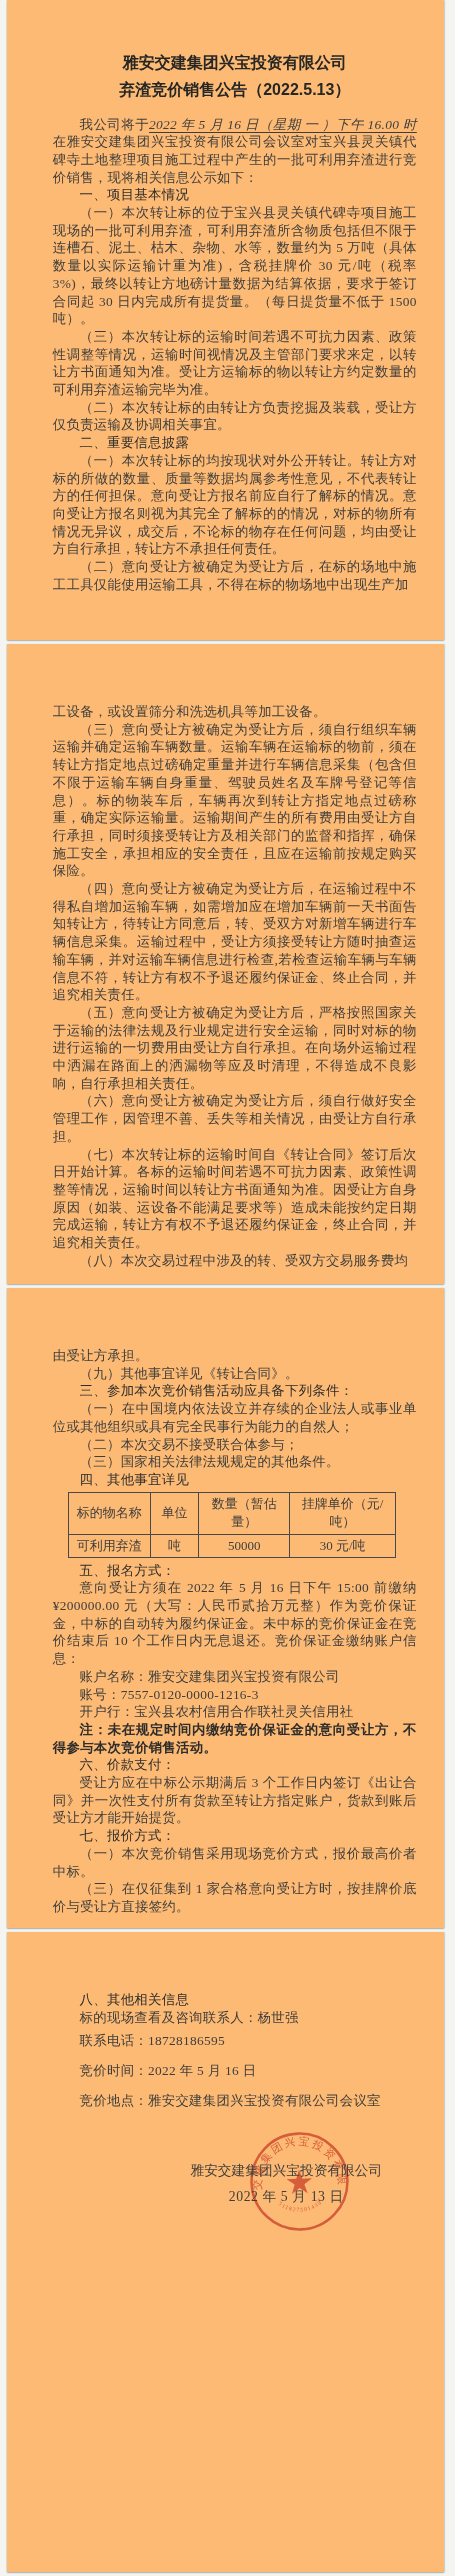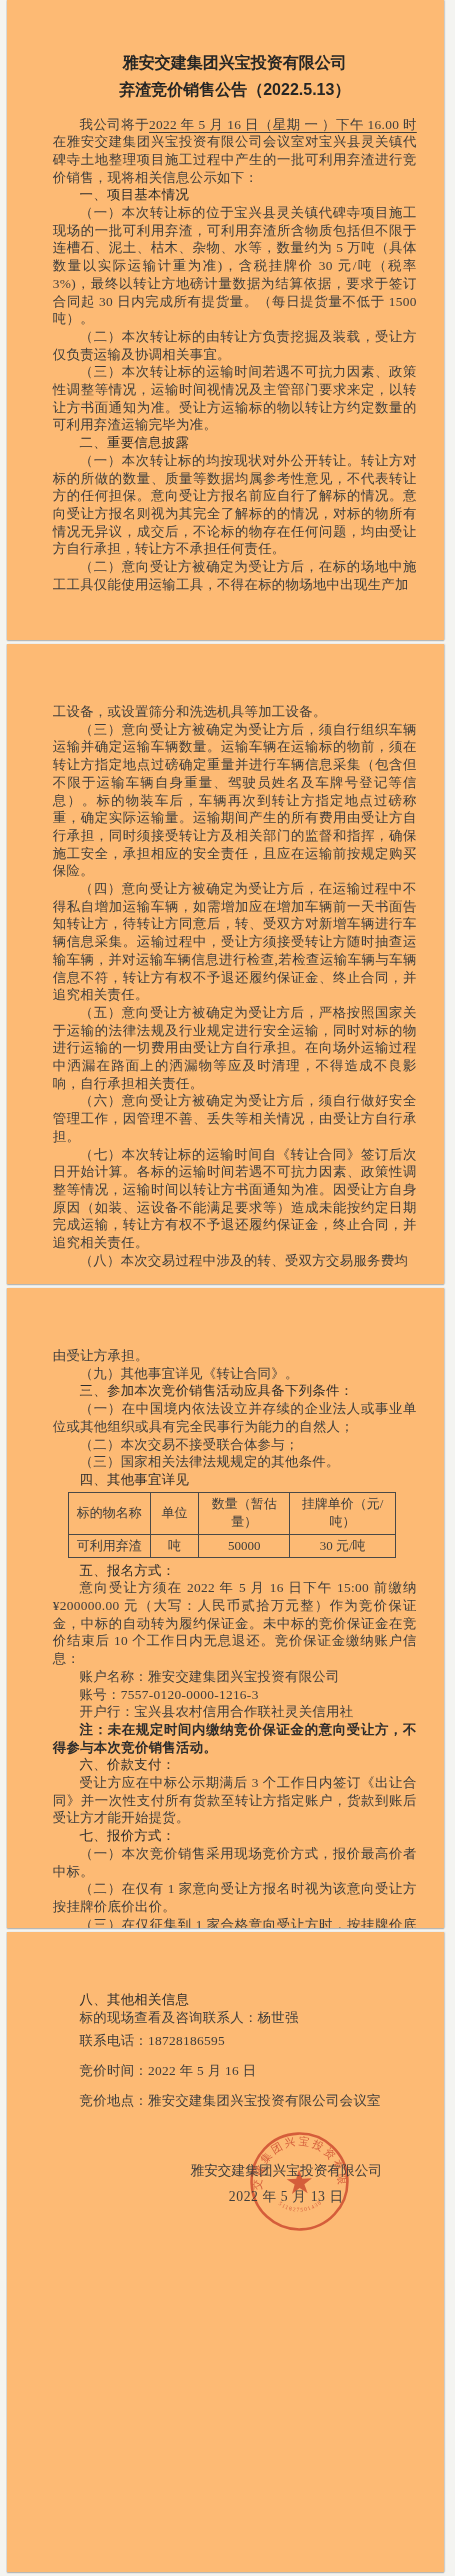--- a/index.html
+++ b/index.html
@@ -48,20 +48,21 @@
     font-weight: normal;
     color: #2e2d2c;
     text-indent: 2em;
   }
   .bold { font-weight: bold; color: #2e2d2c; }
 
   .u-date {
     text-decoration: underline;
     text-underline-offset: 2.8px;
     text-decoration-thickness: 0.9px;
+    font-style: italic;
   }
 
   table.lots {
     border-collapse: collapse;
     margin: 3.4px 0 3.4px 15px;
     width: 328px;
     table-layout: fixed;
   }
   table.lots th, table.lots td {
     border: 1.1px solid #4a4947;
@@ -107,22 +108,22 @@
 <div class="page first">
   <div class="doc-title">
     <div>雅安交建集团兴宝投资有限公司</div>
     <div>弃渣竞价销售公告（2022.5.13）</div>
   </div>
 
   <p class="p"><span>我公司将于</span><span class="u-date">2022 年 5 月 16 日（星期 一 ）下午 16.00 时</span><span>在雅安交建集团兴宝投资有限公司会议室对宝兴县灵关镇代碑寺土地整理项目施工过程中产生的一批可利用弃渣进行竞价销售，现将相关信息公示如下：</span></p>
 
   <p class="h">一、项目基本情况</p>
   <p class="p">（一）本次转让标的位于宝兴县灵关镇代碑寺项目施工现场的一批可利用弃渣，可利用弃渣所含物质包括但不限于连槽石、泥土、枯木、杂物、水等，数量约为 5 万吨（具体数量以实际运输计重为准)，含税挂牌价 30 元/吨（税率 3%)，最终以转让方地磅计量数据为结算依据，要求于签订合同起 30 日内完成所有提货量。（每日提货量不低于 1500 吨）。</p>
+  <p class="p">（三）本次转让标的运输时间若遇不可抗力因素、政策性调整等情况，运输时间视情况及主管部门要求来定，以转让方书面通知为准。受让方运输标的物以转让方约定数量的可利用弃渣运输完毕为准。</p>
   <p class="p">（二）本次转让标的由转让方负责挖掘及装载，受让方仅负责运输及协调相关事宜。</p>
-  <p class="p">（三）本次转让标的运输时间若遇不可抗力因素、政策性调整等情况，运输时间视情况及主管部门要求来定，以转让方书面通知为准。受让方运输标的物以转让方约定数量的可利用弃渣运输完毕为准。</p>
 
   <p class="h">二、重要信息披露</p>
   <p class="p">（一）本次转让标的均按现状对外公开转让。转让方对标的所做的数量、质量等数据均属参考性意见，不代表转让方的任何担保。意向受让方报名前应自行了解标的情况。意向受让方报名则视为其完全了解标的的情况，对标的物所有情况无异议，成交后，不论标的物存在任何问题，均由受让方自行承担，转让方不承担任何责任。</p>
   <p class="p">（二）意向受让方被确定为受让方后，在标的场地中施工工具仅能使用运输工具，不得在标的物场地中出现生产加</p>
 </div>
 
 <div class="page">
   <p class="cont">工设备，或设置筛分和洗选机具等加工设备。</p>
   <p class="p">（三）意向受让方被确定为受让方后，须自行组织车辆运输并确定运输车辆数量。运输车辆在运输标的物前，须在转让方指定地点过磅确定重量并进行车辆信息采集（包含但不限于运输车辆自身重量、驾驶员姓名及车牌号登记等信息）。标的物装车后，车辆再次到转让方指定地点过磅称重，确定实际运输量。运输期间产生的所有费用由受让方自行承担，同时须接受转让方及相关部门的监督和指挥，确保施工安全，承担相应的安全责任，且应在运输前按规定购买保险。</p>
   <p class="p">（四）意向受让方被确定为受让方后，在运输过程中不得私自增加运输车辆，如需增加应在增加车辆前一天书面告知转让方，待转让方同意后，转、受双方对新增车辆进行车辆信息采集。运输过程中，受让方须接受转让方随时抽查运输车辆，并对运输车辆信息进行检查,若检查运输车辆与车辆信息不符，转让方有权不予退还履约保证金、终止合同，并追究相关责任。</p>
@@ -164,21 +165,20 @@
   <p class="p">账户名称：雅安交建集团兴宝投资有限公司</p>
   <p class="p">账号：7557-0120-0000-1216-3</p>
   <p class="p">开户行：宝兴县农村信用合作联社灵关信用社</p>
   <p class="p bold">注：未在规定时间内缴纳竞价保证金的意向受让方，不得参与本次竞价销售活动。</p>
 
   <p class="h">六、价款支付：</p>
   <p class="p">受让方应在中标公示期满后 3 个工作日内签订《出让合同》并一次性支付所有货款至转让方指定账户，货款到账后受让方才能开始提货。</p>
 
   <p class="h">七、报价方式：</p>
   <p class="p">（一）本次竞价销售采用现场竞价方式，报价最高价者中标。</p>
-  <p class="p">（二）在仅有 1 家意向受让方报名时视为该意向受让方按挂牌价底价出价。</p>
   <p class="p">（三）在仅征集到 1 家合格意向受让方时，按挂牌价底价与受让方直接签约。</p>
 </div>
 
 <div class="page">
   <p class="h">八、其他相关信息</p>
   <p class="p info-line">标的现场查看及咨询联系人：杨世强</p>
   <p class="p info-line">联系电话：18728186595</p>
   <p class="p info-line info-gap">竞价时间：2022 年 5 月 16 日</p>
   <p class="p info-line info-gap">竞价地点：雅安交建集团兴宝投资有限公司会议室</p>
 

